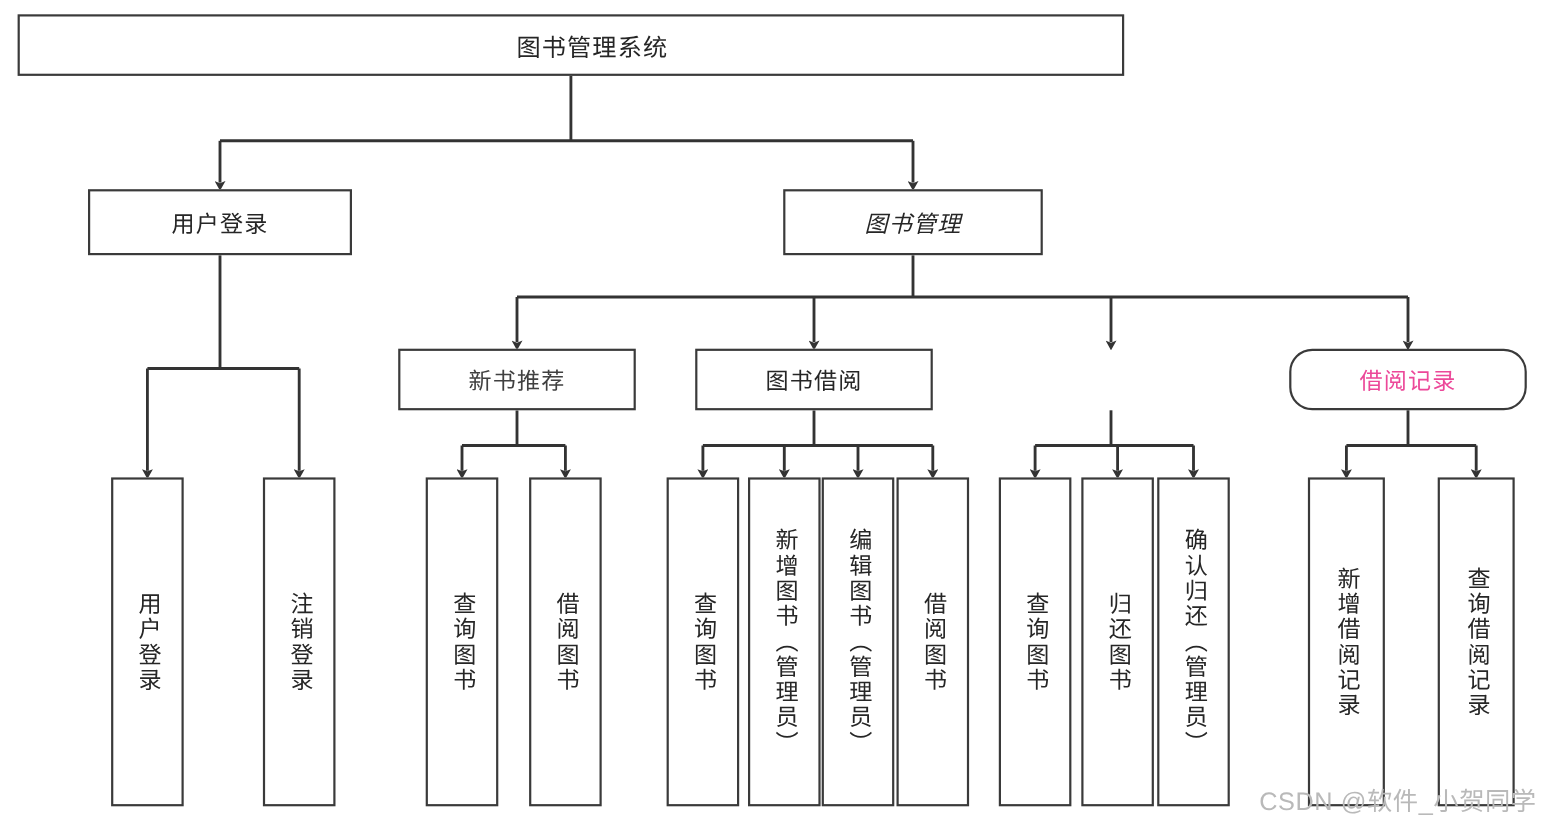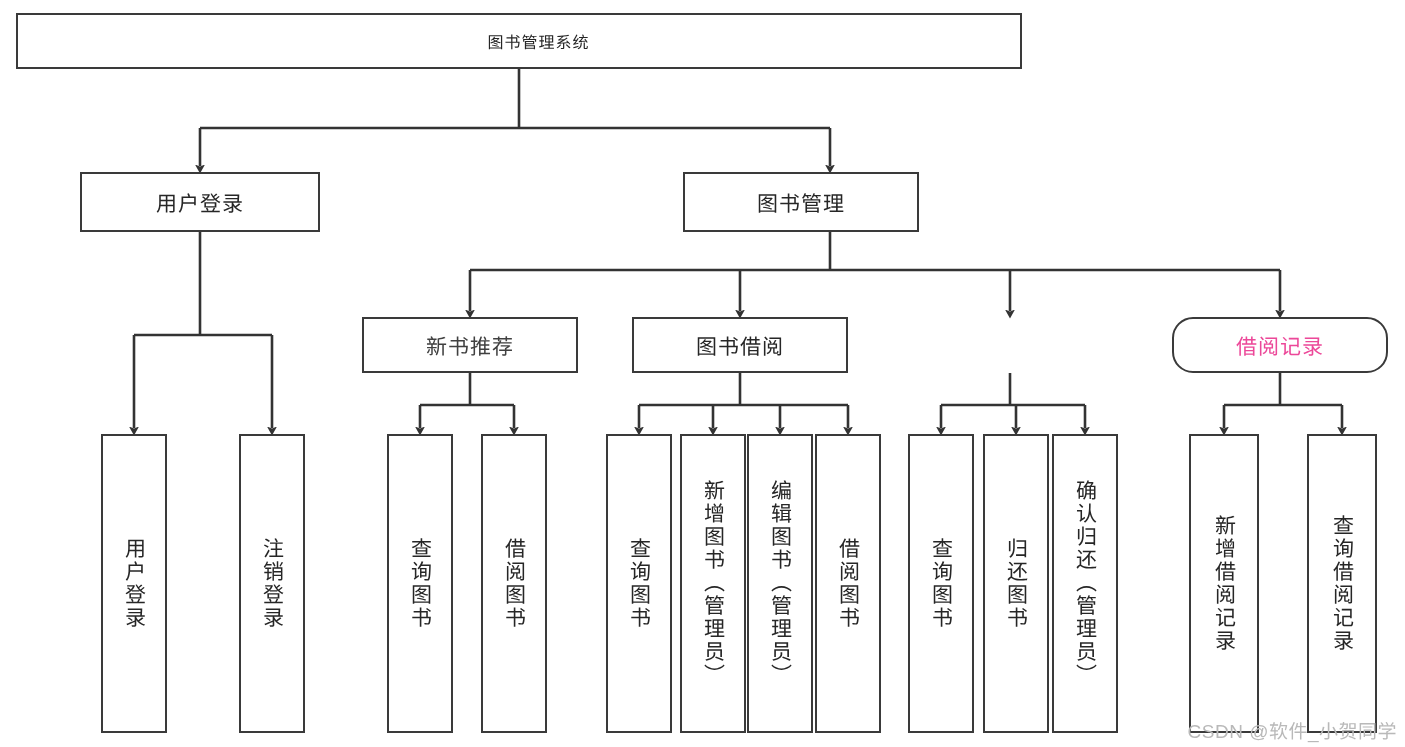--- a/index.html
+++ b/index.html
@@ -47,26 +47,26 @@
     letter-spacing: 2px;
     line-height: 1;
     padding: 6px 0;
   }
   .node.vert .vtext {
     writing-mode: vertical-rl;
     text-orientation: upright;
     display: block;
     white-space: nowrap;
   }
-  .node.root { font-size: 16px; padding-left: 43px; }
+  .node.root { font-size: 22px; padding-left: 43px; }
   .watermark {
     position: absolute;
     right: 8px;
     bottom: 4px;
-    font-size: 19px;
+    font-size: 23px;
     color: #b9b9b9;
     white-space: nowrap;
     letter-spacing: 0.5px;
   }
 </style>
 </head>
 <body>
 
 <div id="canvas" style="background: rgb(255, 255, 255);">
 
@@ -122,21 +122,21 @@
     </g>
   </svg>
 
   <div class="node horiz root" style="left: 16px; top: 13px; width: 1006px; height: 56px; border-color: rgb(58, 58, 58); background: rgb(255, 255, 255); color: rgb(38, 38, 38);">
     <span>图书管理系统</span>
   </div>
 
   <div class="node horiz" style="left: 80px; top: 172px; width: 240px; height: 60px; border-color: rgb(58, 58, 58); background: rgb(255, 255, 255); color: rgb(38, 38, 38);">
     <span>用户登录</span>
   </div>
-  <div class="node horiz" style="left: 683px; top: 172px; width: 236px; height: 60px; border-color: rgb(58, 58, 58); background: rgb(255, 255, 255); color: rgb(38, 38, 38);">
+  <div class="node horiz" style="left: 712px; top: 172px; width: 236px; height: 60px; border-color: rgb(58, 58, 58); background: rgb(255, 255, 255); color: rgb(38, 38, 38); font-style: italic;">
     <span>图书管理</span>
   </div>
 
   <div class="node horiz" style="left: 362px; top: 317px; width: 216px; height: 56px; border-color: rgb(58, 58, 58); background: rgb(255, 255, 255); color: #404040;">
     <span>新书推荐</span>
   </div>
   <div class="node horiz" style="left: 632px; top: 317px; width: 216px; height: 56px; border-color: rgb(58, 58, 58); background: rgb(255, 255, 255); color: rgb(38, 38, 38);">
     <span>图书借阅</span>
   </div>
   <div class="node horiz" style="left: 1172px; top: 317px; width: 216px; height: 56px; border-color: rgb(58, 58, 58); background: rgb(255, 255, 255); color: #ec4899; border-radius: 21px;">

